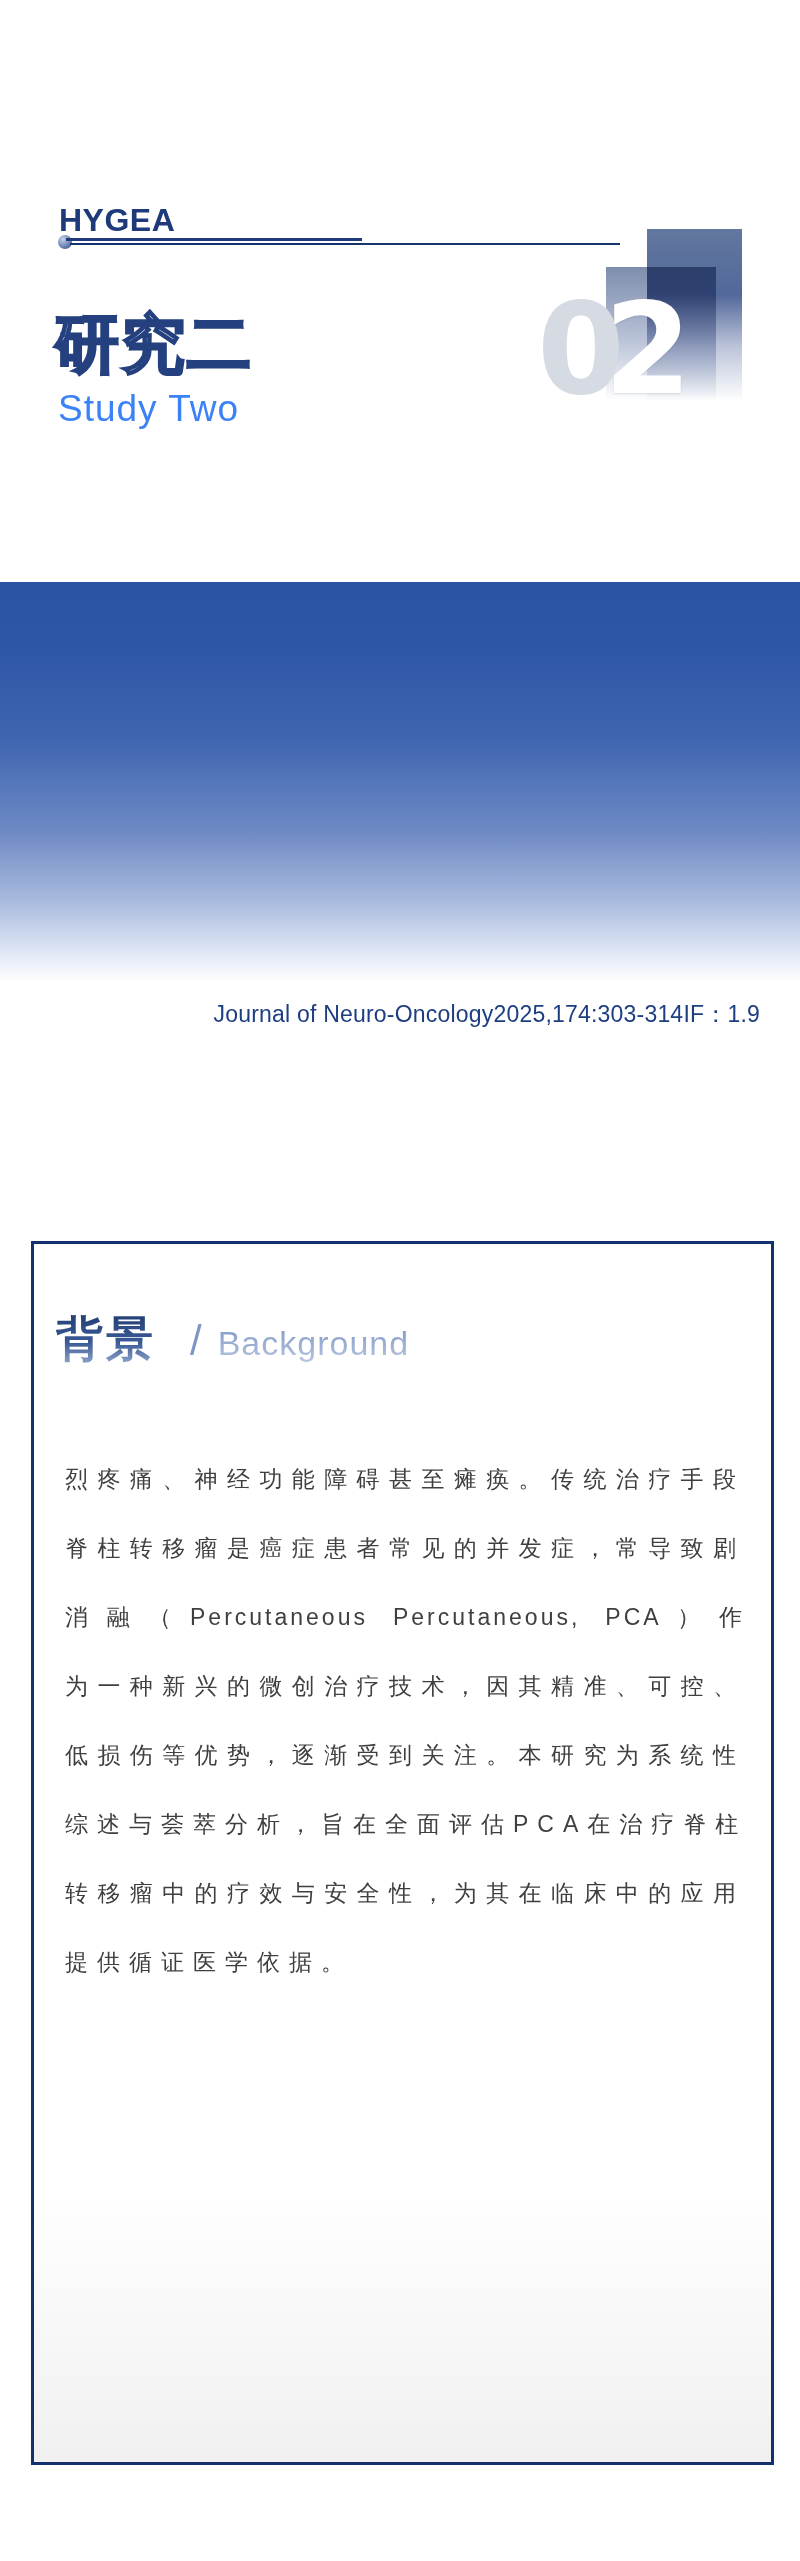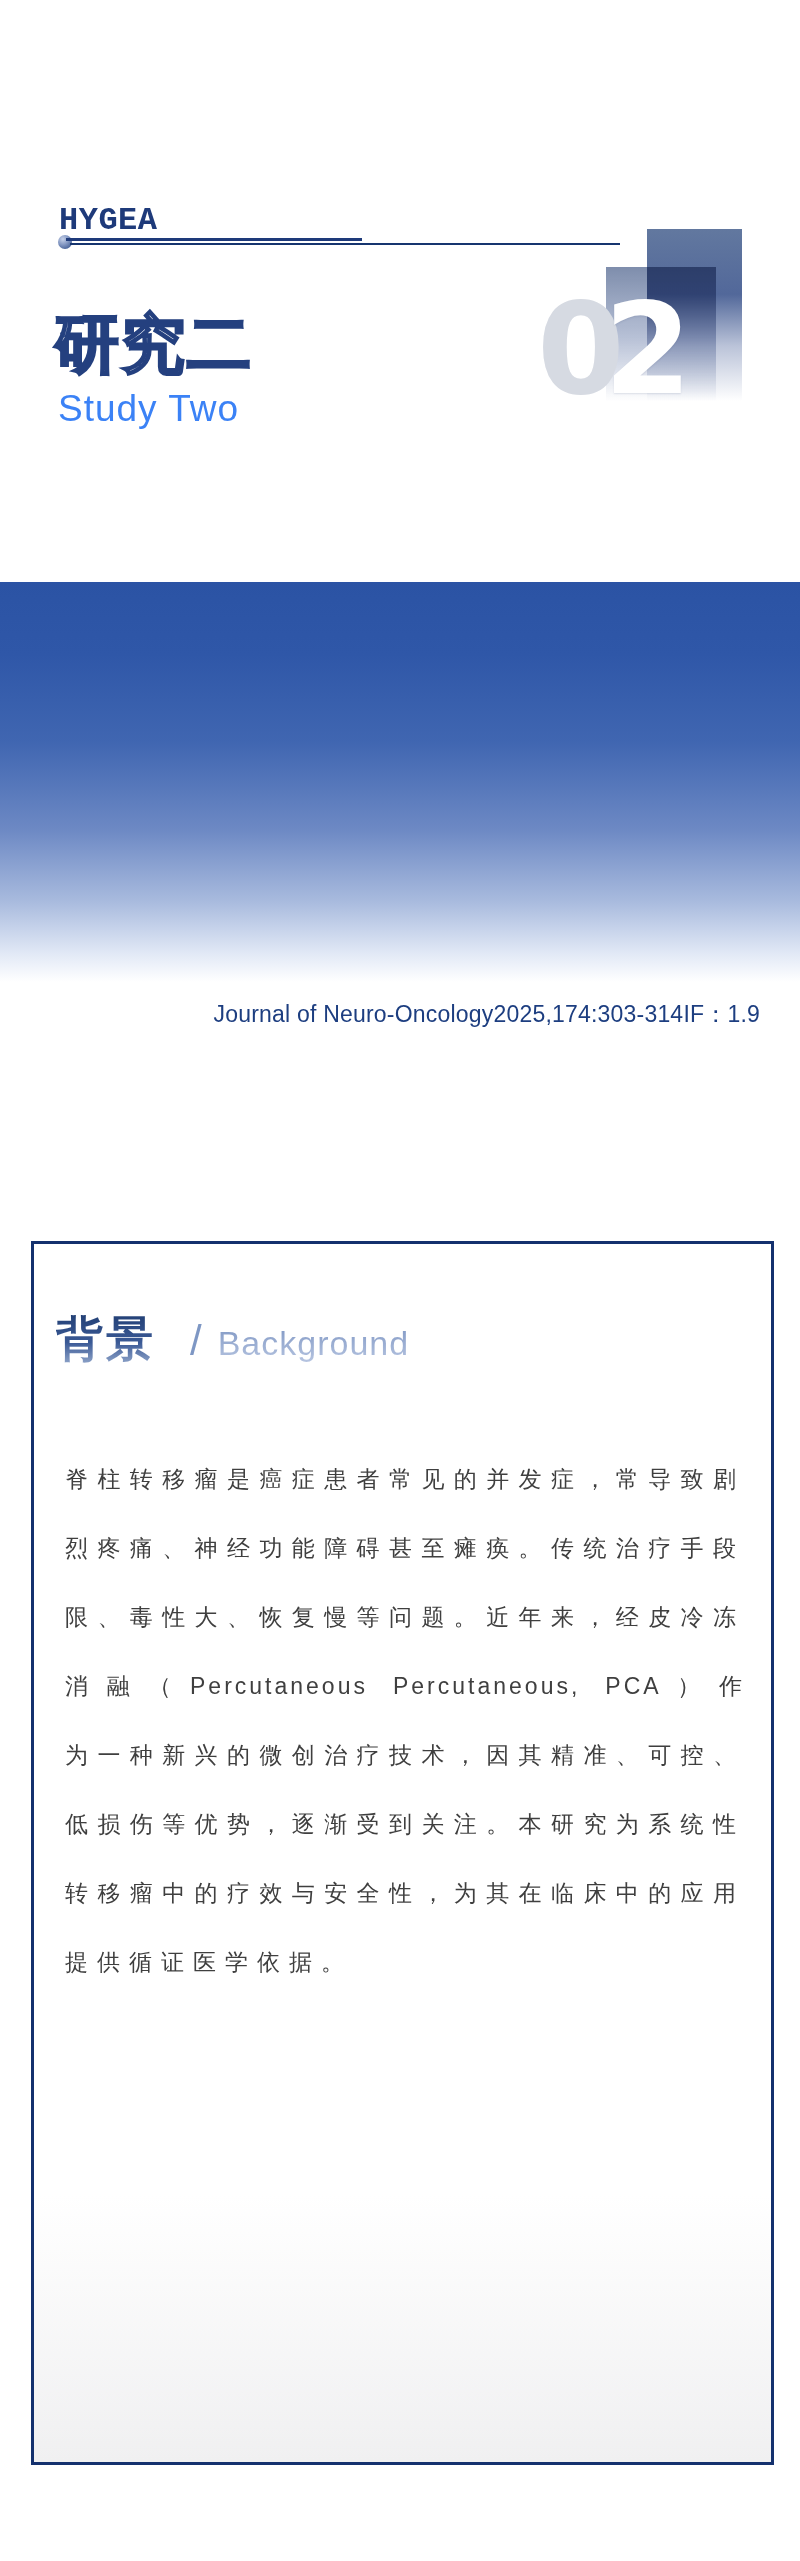--- a/index.html
+++ b/index.html
@@ -1,20 +1,20 @@
 <!DOCTYPE html>
 <html><head>
 <meta charset="utf-8">
 <style>
   html,body{margin:0;padding:0;background:#fff;}
   #page{position:relative;width:800px;height:2561px;background:#ffffff;overflow:hidden;
         font-family:"Liberation Sans","DejaVu Sans",sans-serif;}
 
   
-  .logo{position:absolute;left:59px;top:202px;font-family:Liberation Mono, monospace;
+  .logo{position:absolute;left:59px;top:202px;font-family:Liberation Sans, sans-serif;
         font-weight:700;font-size:32px;color:#1e3a7a;letter-spacing:.5px;}
   .logo-ball{position:absolute;left:58px;top:235px;width:14px;height:14px;border-radius:50%;
         background:radial-gradient(circle at 35% 30%,#c5d0e8 0%,#7e93bf 45%,#27457f 100%);}
   .rule-short{position:absolute;left:66px;top:238px;width:296px;height:3px;background:#1e3a7a;}
   .rule-long{position:absolute;left:70px;top:243px;width:550px;height:2px;background:#16356f;}
 
   
   .title-zh{position:absolute;left:55px;top:312px;font-size:64px;line-height:1;font-weight:800;
         color:#24407f;letter-spacing:2px;}
   @supports (-webkit-text-stroke:2px #000){
@@ -124,24 +124,24 @@
     <span>IF：1.9</span>
   </div>
 
   <div class="bg-box">
     <div class="bg-heading">
       <span class="bg-heading-zh">背景</span>
       <span class="bg-heading-sep">/</span>
       <span class="bg-heading-en">Background</span>
     </div>
     <div class="bg-paragraph">
+      <div class="para-line">烈疼痛、神经功能障碍甚至瘫痪。传统治疗手段</div>
       <div class="para-line">脊柱转移瘤是癌症患者常见的并发症，常导致剧</div>
-      <div class="para-line">烈疼痛、神经功能障碍甚至瘫痪。传统治疗手段</div>
-      <div class="para-line">限、毒性大、恢复慢等问题。近年来，经皮冷冻</div>
       <div class="para-line latin">消融（Percutaneous Percutaneous, PCA）作</div>
       <div class="para-line">为一种新兴的微创治疗技术，因其精准、可控、</div>
       <div class="para-line">低损伤等优势，逐渐受到关注。本研究为系统性</div>
+      <div class="para-line">综述与荟萃分析，旨在全面评估PCA在治疗脊柱</div>
       <div class="para-line">转移瘤中的疗效与安全性，为其在临床中的应用</div>
       <div class="para-line last">提供循证医学依据。</div>
     </div>
   </div>
 
 </div>
 
 </body></html>

